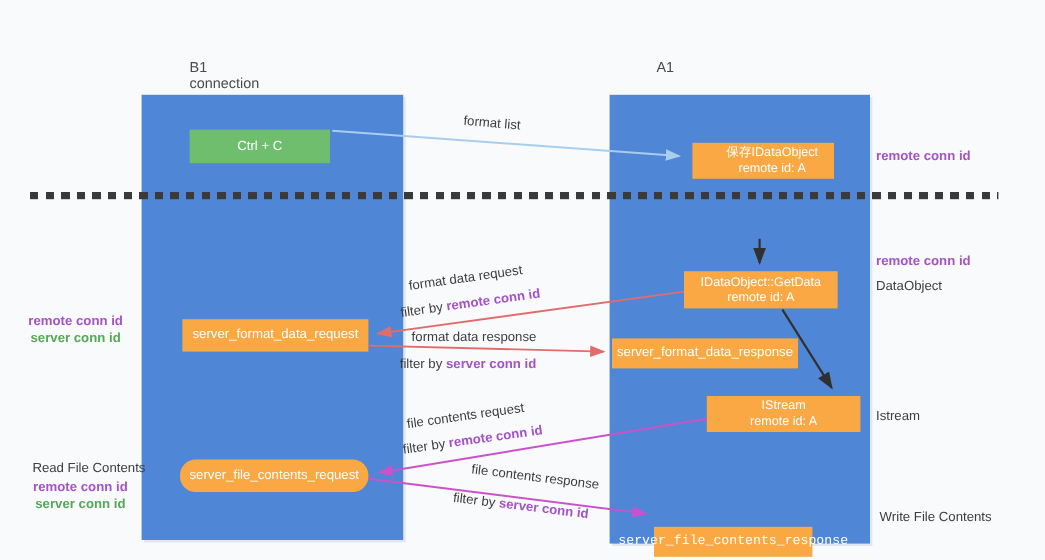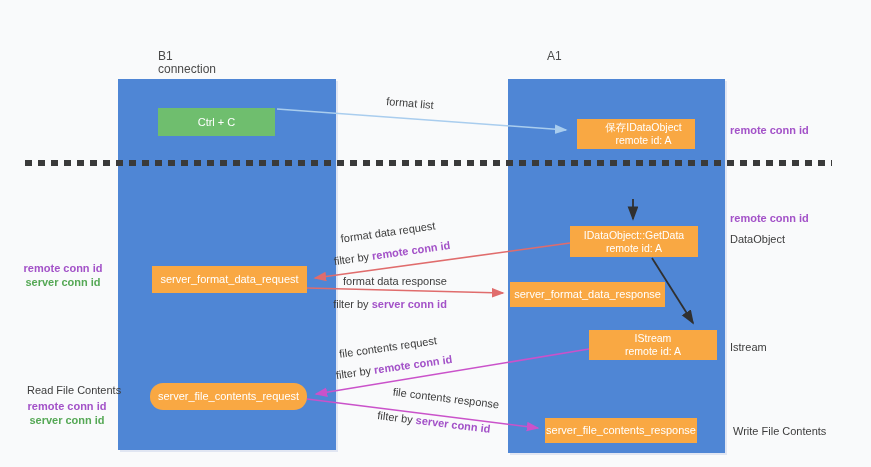--- a/index.html
+++ b/index.html
@@ -25,21 +25,21 @@
   .node-green  { background:#6fbe6e; }
   .node-orange { background:#f9a843; }
   .n-ctrl-c   { left:158px; top:94px;  width:117px; height:28px;margin-top:14px; }
   .n-save     { left:577px; top:119px; width:118px; height:30px; font-size:10.5px;padding-left:15px; }
   .n-ctrl-v   { left:575px; top:172px; width:118px; height:26px; }
   .n-getdata  { left:570px; top:226px; width:128px; height:31px; font-size:10.5px; }
   .n-fmt-req  { left:152px; top:266px; width:155px; height:27px; }
   .n-fmt-resp { left:510px; top:282px; width:155px; height:25px; }
   .n-istream  { left:589px; top:330px; width:128px; height:30px; font-size:10.5px; }
   .n-file-req { left:150px; top:383px; width:157px; height:27px;border-radius:13px; }
-  .n-file-resp{ left:545px; top:418px; width:152px; height:25px; }
+  .n-file-resp{ left:545px; top:439px; width:132px; height:25px;font-family:Liberation Mono, monospace; }
   .side-label { position:absolute; font-size:11px; color:#3d3d3d; white-space:nowrap; }
   .conn-id { font-weight:bold; font-size:11px; line-height:14px; white-space:nowrap; }
   .purple { color:#a352c8; }
   .green-text { color:#55a855; }
   .conn-pair { position:absolute; text-align:center; }
   .arrow-label { position:absolute; text-align:center; font-size:11px;
     color:#3d3d3d; white-space:nowrap; z-index:8; }
   .rot-up   { transform:rotate(-8deg); }
   .rot-down { transform:rotate(7deg); }
   .rot-slight { transform:rotate(5deg); }

